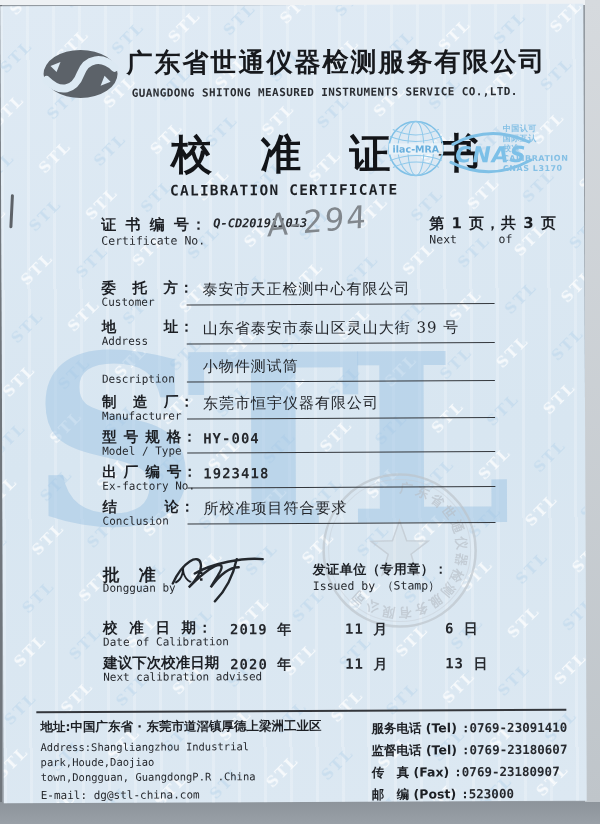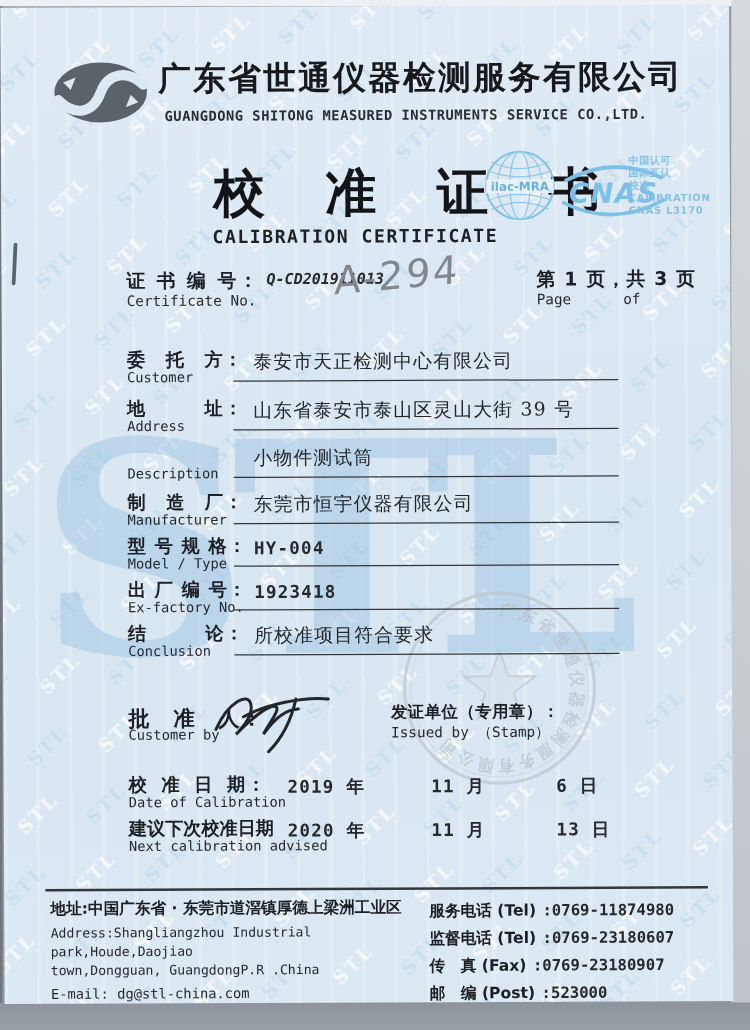--- a/index.html
+++ b/index.html
@@ -86,21 +86,21 @@
   .drow{position:absolute;left:0;width:583px;height:36px;}
 
   
   .footer-line{position:absolute;left:33px;top:705px;width:530px;height:2px;background:#34373c;}
   .f-left{position:absolute;left:37px;top:713px;width:300px;}
   .f-left .l-cn{font-size:12.5px;font-weight:bold;letter-spacing:0;margin-bottom:4px;}
   .f-left .l-en{font-size:10.5px;line-height:15px;}
   .f-left .l-mail{font-size:11px;margin-top:4px;}
   .f-right{position:absolute;left:340px;top:713px;width:230px;}
   .f-right .crow{margin-bottom:5px;height:17px;}
-  .f-right .clabel{font-size:12.5px;font-weight:bold;}
+  .f-right .clabel{font-size:12.5px;font-weight:bold;margin-left:28px;}
   .f-right .cvalue{font-size:12.5px;font-weight:bold;}
 
   .staple{position:absolute;left:9px;top:188px;width:3px;height:34px;background:#5d6268;border-radius:2px;transform:rotate(3deg);z-index:5;}
 </style>
 </head>
 <body>
 
 <div class="edge-top"></div>
 <div class="edge-right"></div>
 <div class="edge-bottom"></div>
@@ -167,21 +167,21 @@
       <div>校准</div>
       <div>CALIBRATION</div>
       <div>CNAS L3170</div>
     </div>
 
     <div class="abs cn certno-cn">证 书 编 号：</div>
     <div class="abs mono certno-val">Q-CD201911013</div>
     <div class="abs mono certno-en">Certificate No.</div>
     <div class="abs handwritten">A-294</div>
     <div class="abs cn page-cn">第 1 页，共 3 页</div>
-    <div class="abs mono pre page-en">Page      of</div>
+    <div class="abs mono pre page-en">Next      of</div>
 
     <div class="frow" style="top:273px;">
       <span class="flabel-cn cn">委　托　方：</span>
       <span class="flabel-en mono">Customer</span>
       <span class="fval"><span class="v-cn serifcn">泰安市天正检测中心有限公司</span></span>
     </div>
     <div class="frow" style="top:312px;">
       <span class="flabel-cn cn">地　　　址：</span>
       <span class="flabel-en mono">Address</span>
       <span class="fval"><span class="v-cn serifcn">山东省泰安市泰山区灵山大街 39 号</span></span>
@@ -205,21 +205,21 @@
       <span class="flabel-en mono">Ex-factory No.</span>
       <span class="fval"><span class="v-mono mono">1923418</span></span>
     </div>
     <div class="frow" style="top:492px;">
       <span class="flabel-cn cn">结　　　论：</span>
       <span class="flabel-en mono">Conclusion</span>
       <span class="fval"><span class="v-cn serifcn">所校准项目符合要求</span></span>
     </div>
 
     <div class="abs cn approve-cn">批　准　人：</div>
-    <div class="abs mono approve-en">Customer by</div>
+    <div class="abs mono approve-en">Dongguan by</div>
     <svg class="sig" width="120" height="66" viewBox="0 0 120 66">
       <path d="M8 42 C18 20 34 12 36 22 C38 32 28 42 24 46 C40 30 52 22 56 24 C60 26 50 38 46 46 C56 32 66 26 74 26 M30 32 C48 22 78 16 98 18 M72 18 C68 36 60 50 50 60" stroke="#23272c" stroke-width="2.4" fill="none" stroke-linecap="round"></path>
     </svg>
     <div class="abs cn issued-cn">发证单位（专用章）：</div>
     <div class="abs mono issued-en">Issued by （Stamp）</div>
 
     <div class="drow" style="top:613px;">
       <span class="drow-label-cn cn">校 准 日 期：</span>
       <span class="drow-label-en mono">Date of Calibration</span>
       <span class="dval y mono">2019 年</span>
@@ -238,21 +238,21 @@
     <div class="f-left">
       <div class="l-cn cn">地址:中国广东省 · 东莞市道滘镇厚德上梁洲工业区</div>
       <div class="l-en mono">Address:Shangliangzhou  Industrial  park,Houde,Daojiao</div>
       <div class="l-en mono">town,Dongguan, GuangdongP.R .China</div>
       <div class="l-mail mono">E-mail: dg@stl-china.com</div>
 
     </div>
     <div class="f-right">
       <div class="crow">
         <span class="clabel cn">服务电话 (Tel)</span>
-        <span class="cvalue mono">:0769-11874980</span>
+        <span class="cvalue mono">:0769-23091410</span>
       </div>
       <div class="crow">
         <span class="clabel cn">监督电话 (Tel)</span>
         <span class="cvalue mono">:0769-23180607</span>
       </div>
       <div class="crow">
         <span class="clabel cn">传　真 (Fax)</span>
         <span class="cvalue mono">:0769-23180907</span>
       </div>
       <div class="crow">

